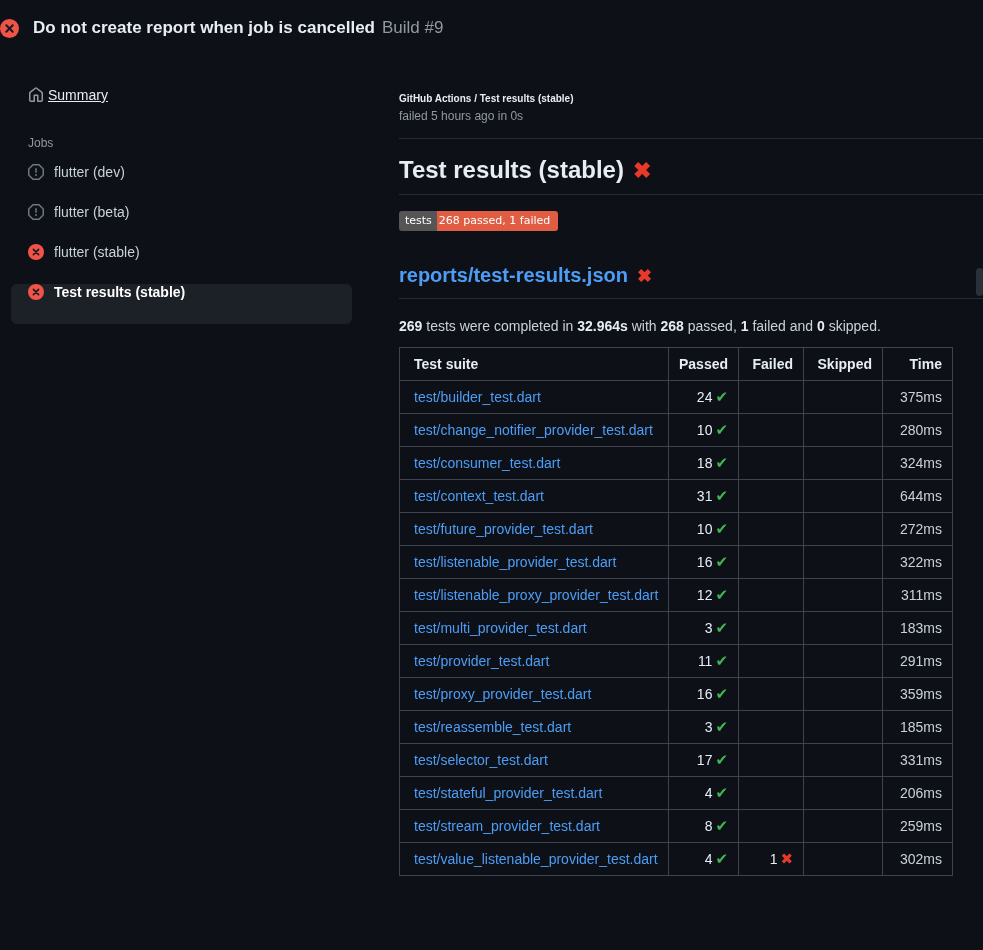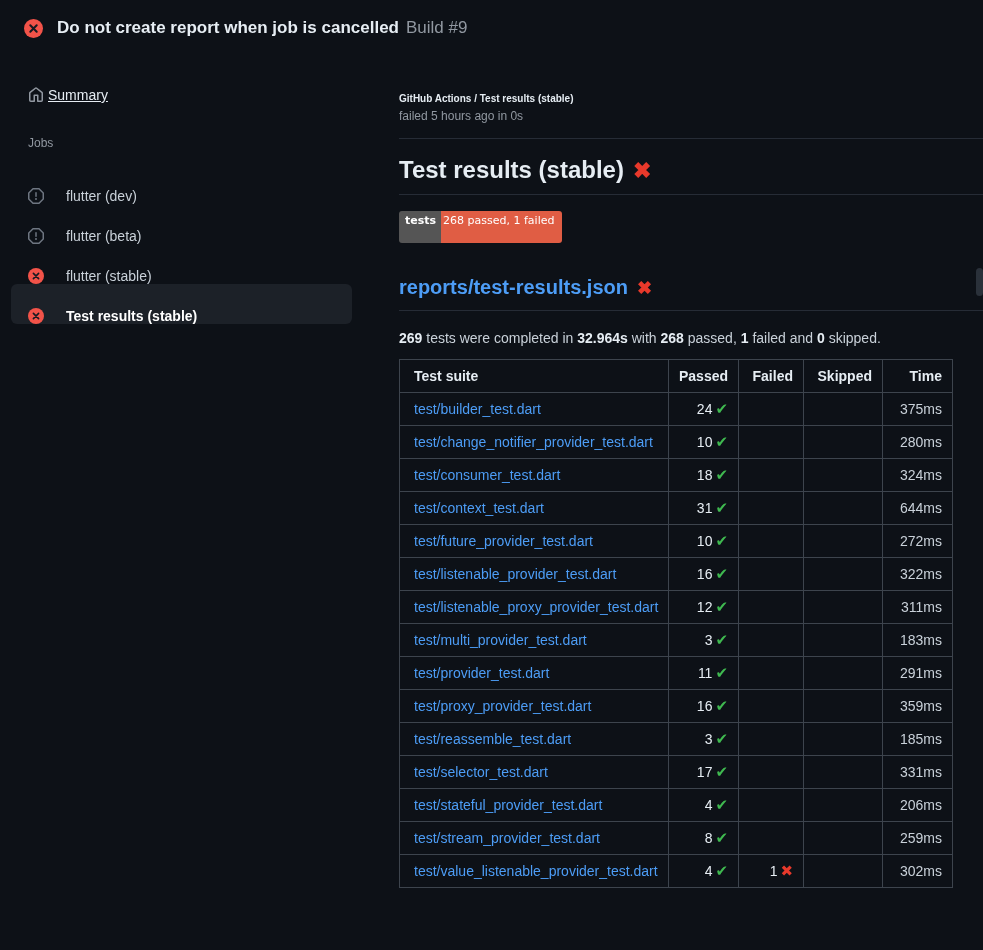--- a/index.html
+++ b/index.html
@@ -11,47 +11,47 @@
   }
   *{box-sizing:border-box;}
   html,body{margin:0;padding:0;}
   body{
     width:983px;height:950px;position:relative;overflow:hidden;
     background:var(--page-bg);
     font-family:"Liberation Sans",sans-serif;
     color:var(--text);
   }
   
-  .topbar{position:absolute;left:0;top:0;right:0;height:56px;display:flex;align-items:center;padding-left:24px;}
+  .topbar{position:absolute;left:0;top:0;right:0;height:56px;display:flex;align-items:center;}
   .topbar .status-ic{width:19px;height:19px;flex:0 0 auto;display:inline-flex;}
   .topbar h1{font-size:17px;font-weight:700;margin:0 0 0 14px;color:var(--text);white-space:nowrap;}
   .topbar .build{color:var(--text-dim);font-weight:400;margin-left:7px;}
   
   .sidebar{position:absolute;left:0;top:56px;width:383px;}
   .nav-summary{display:flex;align-items:flex-end;gap:4px;padding-left:28px;margin-top:27px;height:20px;cursor:pointer;text-decoration:underline;}
   .nav-summary svg{width:16px;height:16px;fill:var(--text-dim);}
   .nav-summary .lbl{font-size:14px;font-weight:500;color:var(--text);}
   .jobs-label{padding-left:28px;margin-top:33px;font-size:12px;color:var(--text-dim);}
   .jobs-list{margin-top:14px;}
-  .job-item{display:flex;align-items:flex-end;gap:22px;height:40px;margin:0 31px 0 11px;padding-left:17px;border-radius:6px;cursor:pointer;}
+  .job-item{display:flex;align-items:flex-start;gap:10px;height:40px;margin:0 31px 0 11px;padding-left:17px;border-radius:6px;cursor:pointer;}
   .job-item .ic{width:16px;height:16px;display:inline-flex;flex:0 0 auto;}
   .job-item .ic svg{width:16px;height:16px;}
   .job-item .lbl{font-size:14px;color:var(--text-body);white-space:nowrap;}
   .job-item.selected{background:var(--selected-bg);}
   .job-item.selected .lbl{font-weight:700;color:#ffffff;}
   
   .main{position:absolute;left:399px;top:56px;right:0;}
   .breadcrumb{margin-top:37px;font-size:10px;font-weight:700;color:var(--text);}
   .status-line{margin-top:5px;font-size:12px;color:var(--text-dim);}
   .divider{border:none;border-top:1px solid var(--divider);margin:15px 0 0 0;}
   h2.section-title{font-size:24px;font-weight:700;margin:17px 0 0 0;padding-bottom:10px;border-bottom:1px solid var(--divider);color:var(--text);}
   .x-mark{color:var(--fail-red);font-weight:700;margin-left:9px;}
   h2 .x-mark{font-size:22px;}
   .badge{display:inline-flex;margin-top:16px;border-radius:3px;overflow:hidden;font-family:"DejaVu Sans",sans-serif;font-size:11px;line-height:12px;color:#ffffff;}
-  .badge .badge-label{background:var(--badge-label-bg);padding:4px 5px 16px 6px;font-weight:bold;}
+  .badge .badge-label{background:var(--badge-label-bg);padding:4px 5px 4px 6px;}
   .badge .badge-value{background:var(--badge-value-bg);padding:4px 8px 4px 2px;}
   h3.report-title{font-size:20px;font-weight:700;margin:33px 0 0 0;padding-bottom:11px;border-bottom:1px solid var(--divider);}
   h3.report-title a{color:var(--link);text-decoration:none;cursor:pointer;}
   h3 .x-mark{font-size:18px;}
   .summary-line{margin:19px 0 0 0;font-size:14px;color:var(--text-body);}
   .summary-line .b{font-weight:700;color:var(--text);}
   
   table.results{margin-top:13px;border-collapse:collapse;width:553px;table-layout:fixed;}
   .results th,.results td{border:1px solid var(--border);height:33px;font-size:14px;padding:0 10px;white-space:nowrap;overflow:hidden;}
   .results th{color:var(--text);font-weight:700;text-align:right;}

